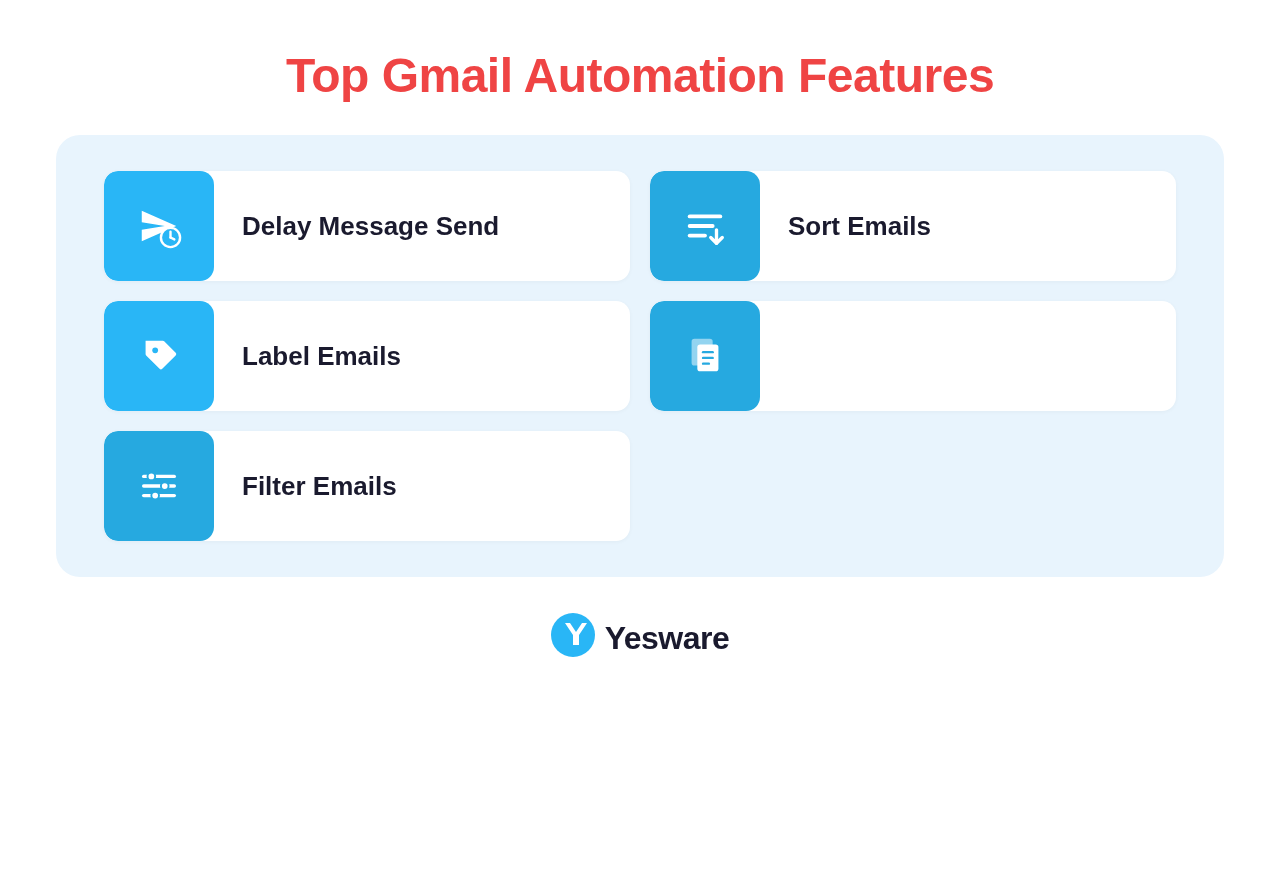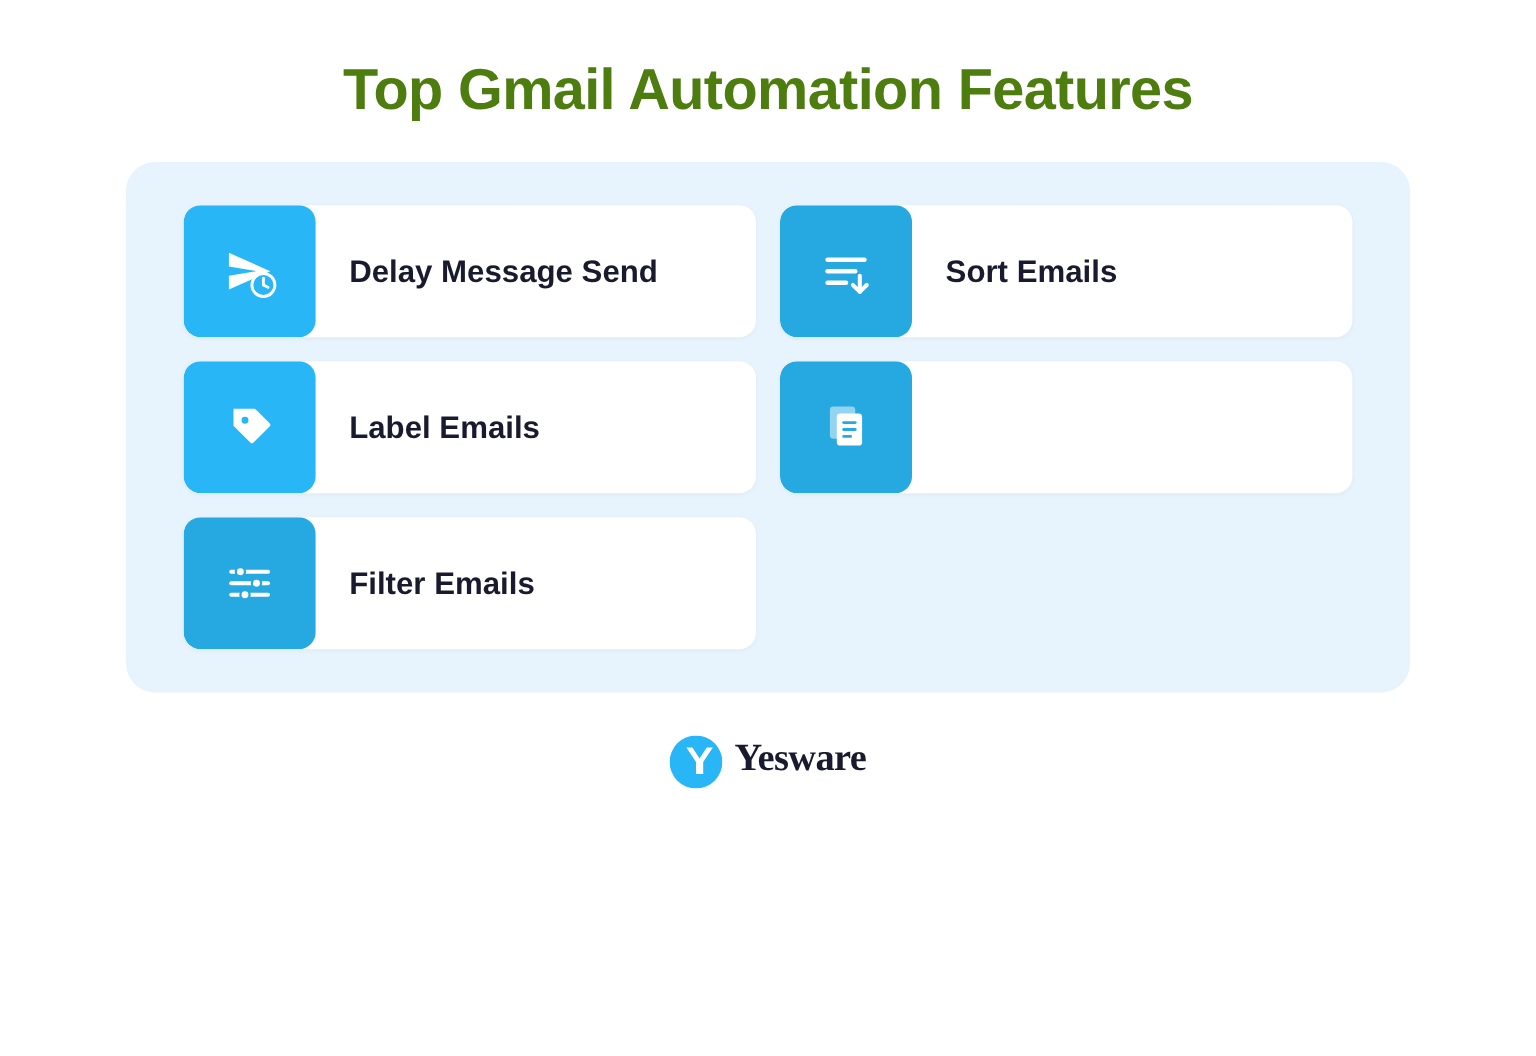--- a/index.html
+++ b/index.html
@@ -12,32 +12,32 @@
       flex-direction: column;
       align-items: center;
       justify-content: flex-start;
       font-family: 'Arial', sans-serif;
       overflow: hidden;
     }
 
     .page-title {
       font-size: 48px;
       font-weight: 900;
-      color: #4d7c0f;
+      color: #ef4444;
       text-align: center;
       margin-top: 48px;
       margin-bottom: 32px;
       letter-spacing: -0.5px;
     }
 
     .card-container {
       background: #e8f4fd;
       border-radius: 24px;
       padding: 36px 48px;
-      width: 1070px;
+      width: 1168px;
       display: grid;
       grid-template-columns: 1fr 1fr;
       gap: 20px;
     }
 
     .feature-card {
       background: #ffffff;
       border-radius: 14px;
       display: flex;
       align-items: center;
@@ -79,25 +79,24 @@
     
     .icon-svg {
       width: 46px;
       height: 46px;
       fill: white;
     }
 
     
     .brand-footer {
       display: flex;
-      align-items: flex-start;
+      align-items: flex-end;
       justify-content: center;
       gap: 10px;
       margin-top: 36px;
-      font-family: Liberation Serif, serif;
     }
 
     .brand-logo {
       width: 44px;
       height: 44px;
     }
 
     .brand-name {
       font-size: 32px;
       font-weight: 700;

